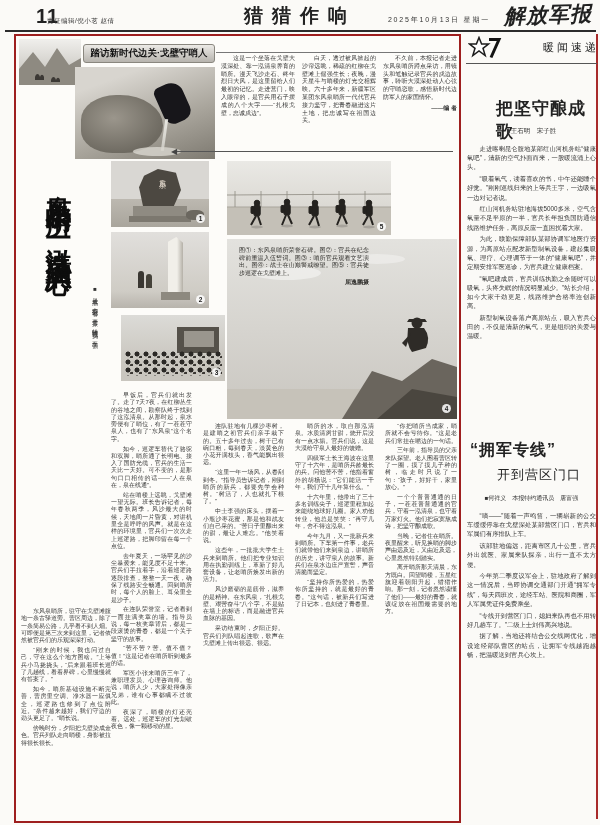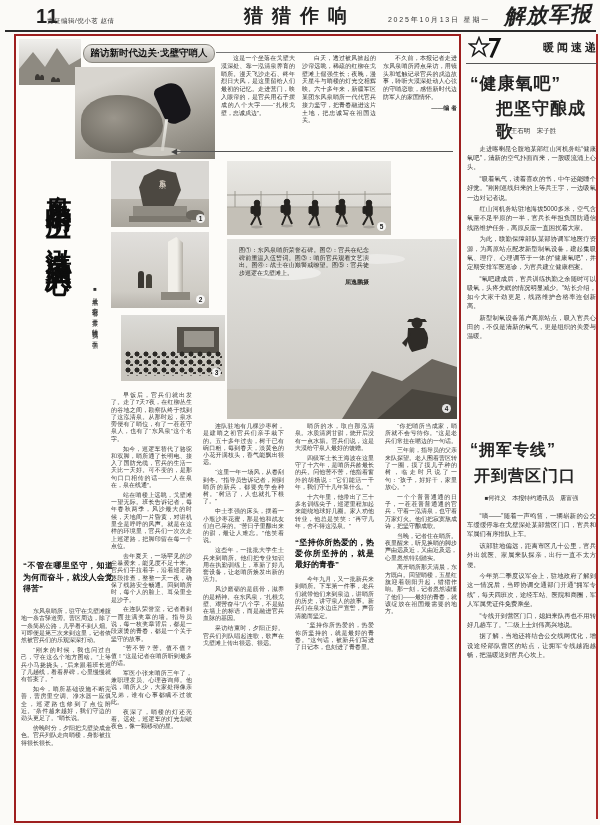--- a/index.html
+++ b/index.html
@@ -15,21 +15,21 @@
   .masthead{right:8px;top:1px;font-size:21px;font-weight:bold;font-style:italic;
             font-family:"Liberation Serif",serif;transform:rotate(-2deg);letter-spacing:1px;}
   .hrule{left:5px;right:4px;top:30px;height:1.5px;background:#2c2c2c;}
   .redline-right{left:596px;top:34px;width:2px;height:785px;background:#a82a2a;}
 
   
   .feature{left:14px;top:34px;width:443px;height:785px;border:2.5px solid #9e1f1f;background:#fdfcf9;}
   .feature .abs{position:absolute;}
 
   .banner-art{left:3px;top:3px;width:62px;height:46px;overflow:hidden;}
-  .banner-pill{left:67px;top:8px;width:130px;height:17px;border-radius:9px;
+  .banner-pill{left:67px;top:8px;width:130px;height:17px;border-radius:3px;
                background:linear-gradient(#eceae6,#b7b4ae);border:1px solid #8a877f;
                font-size:9.5px;font-weight:bold;text-align:center;line-height:16px;color:#101010;}
   .banner-line{left:200px;top:16px;width:234px;height:1px;background:#777;}
 
   .photo{overflow:hidden;background:#ccc;}
   .spring{left:59px;top:31px;width:140px;height:92px;background:linear-gradient(160deg,#d8d5cf 18%,#a8a49b 62%,#7e7a71);}
   .spring .rockblob{position:absolute;left:6px;top:28px;width:82px;height:58px;border-radius:45% 55% 50% 40%;
       background:radial-gradient(ellipse at 40% 40%,#9b968c,#6e6a61 72%);}
   .spring .canteen{position:absolute;left:84px;top:16px;width:28px;height:40px;background:#17161a;
       border-radius:6px 13px 10px 10px;transform:rotate(-24deg);}
@@ -89,30 +89,30 @@
   .col{overflow:hidden;}
   .col1{left:95px;top:356px;width:81px;height:422px;}
   .col2{left:187px;top:387px;width:81px;height:391px;}
   .col3{left:279px;top:387px;width:79px;height:391px;}
   .col4{left:369px;top:387px;width:72px;height:391px;}
   .subhead{font-size:8px;line-height:11px;font-weight:bold;color:#0e0e0e;text-align:justify;margin:0 0 5px 0;}
   .subhead.mid{margin:7px 0 6px 0;}
 
   
   .logo-icon{left:468px;top:36px;width:34px;height:24px;}
-  .logo-text{left:504px;top:40px;font-size:11px;font-weight:bold;letter-spacing:3px;padding-left:39px;}
+  .logo-text{left:504px;top:40px;font-size:11px;font-weight:normal;letter-spacing:3px;padding-left:39px;}
   .side-rule{left:466px;top:63px;width:131px;height:1px;background:#555;}
   .a1t1{left:470px;top:72px;font-size:17px;font-weight:bold;letter-spacing:1px;}
   .a1t2{left:496px;top:97px;font-size:17px;font-weight:bold;letter-spacing:1px;}
   .a1by{left:466px;top:127px;width:131px;text-align:center;font-size:6.5px;color:#333;}
   .sidebody{width:129px;overflow:hidden;}
   .sidebody p{margin:0 0 2.5px 0;font-size:6.3px;line-height:9.2px;color:#363636;text-align:justify;text-indent:2em;}
   .a1body{left:467px;top:144px;height:288px;}
   .a2t1{left:470px;top:440px;font-size:16px;font-weight:bold;letter-spacing:1px;}
-  .a2t2{left:474px;top:466px;font-size:16px;font-weight:bold;letter-spacing:1px;}
+  .a2t2{left:497px;top:466px;font-size:13px;font-weight:normal;letter-spacing:1px;}
   .a2by{left:466px;top:494px;width:131px;text-align:center;font-size:6px;color:#333;}
   .a2body{left:467px;top:511px;height:292px;}
 </style>
 </head>
 <body>
 
 <div class="page">
 
   <div class="abs pgnum">11</div>
   <div class="abs editors">责任编辑/倪小茗 赵倩</div>
@@ -268,21 +268,20 @@
           <path d="M184,94 L175,104 L179,108 Z"></path>
         </g>
       </svg>
       <div class="caption-box">
         <span>图①：东风泉哨所荣誉石碑。图②：官兵在纪念碑前重温入伍誓词。图③：哨所官兵观看文艺演出。图④：战士在山巅警戒瞭望。图⑤：官兵徒步巡逻在戈壁滩上。</span>
         <span class="credit">屈逸鹏摄</span>
       </div>
       <span class="pnum" style="right:6px;bottom:6px;">4</span>
     </div>
 
-    <div class="abs quote quote1">“不管在哪里坚守，知道为何而奋斗，就没人会觉得苦”</div>
     <div class="abs leftcol bodytxt">
       <p>东风泉哨所，驻守在戈壁滩腹地一条古驿道旁。营区周边，除了一条简易公路，几乎看不到人烟。可即便是第三次来到这里，记者依然被官兵们的乐观深深打动。</p>
       <p>“刚来的时候，我也问过自己，守在这么个地方图啥。”上等兵小马挠挠头，“后来跟着班长巡了几趟线，看着界碑，心里慢慢就有答案了。”</p>
       <p>如今，哨所基础设施不断完善，营房里空调、净水器一应俱全，巡逻路也修到了点位附近。“条件越来越好，我们守边的劲头更足了。”哨长说。</p>
       <p>傍晚时分，夕阳把戈壁染成金色。官兵列队走向哨楼，身影被拉得很长很长。</p>
     </div>
 
     <div class="abs col col1 bodytxt">
       <p>早饭后，官兵们就出发了。走了7天7夜，在红柳丛生的谷地之间，勘察队终于找到了这泓清泉。从那时起，泉水旁便有了哨位，有了一茬茬守泉人，也有了“东风泉”这个名字。</p>
       <p>如今，巡逻车替代了骆驼和双脚，哨所通了长明电、接入了国防光缆，官兵的生活一天比一天好。可不变的，是那句口口相传的话——“人在泉在，泉在线通”。</p>
@@ -300,21 +299,20 @@
       <p>中士李强的床头，摆着一小瓶沙枣花蜜，那是他和战友们自己采的。“苦日子里酿出来的甜，最让人难忘。”他笑着说。</p>
       <p>这些年，一批批大学生士兵来到哨所。他们把专业知识用在执勤训练上，革新了好几套设备，让老哨所焕发出新的活力。</p>
       <p>风沙磨砺的是筋骨，滋养的是精神。在东风泉，“扎根戈壁、艰苦奋斗”八个字，不是贴在墙上的标语，而是融进官兵血脉的基因。</p>
       <p>采访结束时，夕阳正好。官兵们列队唱起连歌，歌声在戈壁滩上传出很远、很远。</p>
     </div>
 
     <div class="abs col col3 bodytxt">
       <p>哨所的水，取自那泓清泉。水质清冽甘甜，烧开后没有一点水垢。官兵们说，这是大漠给守泉人最好的馈赠。</p>
       <p>四级军士长王海波在这里守了十六年，是哨所兵龄最长的兵。问他苦不苦，他指着窗外的胡杨说：“它们能活一千年，我们守十几年算什么。”</p>
       <p>十六年里，他带出了三十多名训练尖子，巡逻里程加起来能绕地球好几圈。家人劝他转业，他总是笑笑：“再守几年，舍不得这泓泉。”</p>
-      <div class="subhead mid">“坚持你所热爱的，热爱你所坚持的，就是最好的青春”</div>
       <p>今年九月，又一批新兵来到哨所。下车第一件事，老兵们就带他们来到泉边，讲哨所的历史，讲守泉人的故事。新兵们在泉水边庄严宣誓，声音清脆而坚定。</p>
       <p>“坚持你所热爱的，热爱你所坚持的，就是最好的青春。”这句话，被新兵们写进了日记本，也刻进了青春里。</p>
     </div>
 
     <div class="abs col col4 bodytxt">
       <p>“你把哨所当成家，哨所就不会亏待你。”这是老兵们常挂在嘴边的一句话。</p>
       <p>三年前，指导员的父亲来队探望。老人围着营区转了一圈，摸了摸儿子种的树，临走时只说了一句：“孩子，好好干，家里放心。”</p>
       <p>一个个普普通通的日子，一茬茬普普通通的官兵，守着一泓清泉，也守着万家灯火。他们把寂寞熬成诗，把坚守酿成歌。</p>
       <p>当晚，记者住在哨所。夜里醒来，听见换哨的脚步声由远及近，又由近及远，心里忽然特别踏实。</p>
       <p>离开哨所那天清晨，东方既白。回望哨楼，五星红旗迎着朝阳升起，猎猎作响。那一刻，记者忽然读懂了他们——最好的青春，就该绽放在祖国最需要的地方。</p>
@@ -323,21 +321,20 @@
 
   <div class="abs logo-icon">
     <svg width="34" height="24" viewBox="0 0 34 24">
       <path d="M11,1.5 L13.6,8 L20.5,8 L15,12.3 L17.2,19.5 L11,15 L4.8,19.5 L7,12.3 L1.5,8 L8.4,8 Z" fill="#ffffff" stroke="#1c1c1c" stroke-width="1.5"></path>
       <path d="M21,3.5 h10 l-8,18" fill="none" stroke="#141414" stroke-width="3"></path>
     </svg>
   </div>
   <div class="abs logo-text">暖闻速递</div>
   <div class="abs side-rule"></div>
 
-  <div class="abs a1t1">“健康氧吧”</div>
   <div class="abs a1t2">把坚守酿成歌</div>
   <div class="abs a1by">■王石明　宋子胜</div>
   <div class="abs sidebody a1body">
     <p>走进喀喇昆仑腹地某部红山河机务站“健康氧吧”，清新的空气扑面而来，一股暖流涌上心头。</p>
     <p>“吸着氧气，读着喜欢的书，中午还能睡个好觉。”刚刚巡线归来的上等兵王宇，一边吸氧一边对记者说。</p>
     <p>红山河机务站驻地海拔5000多米，空气含氧量不足平原的一半，官兵长年担负国防通信线路维护任务，高原反应一直困扰着大家。</p>
     <p>为此，联勤保障部队某部协调军地医疗资源，为高原站点配发新型制氧设备，建起集吸氧、理疗、心理调节于一体的“健康氧吧”，并定期安排军医巡诊，为官兵建立健康档案。</p>
     <p>“氧吧建成后，官兵训练执勤之余随时可以吸氧，头疼失眠的情况明显减少。”站长介绍，如今大家干劲更足，线路维护合格率连创新高。</p>
     <p>新型制氧设备落户高原站点，吸入官兵心田的，不仅是清新的氧气，更是组织的关爱与温暖。</p>
   </div>

